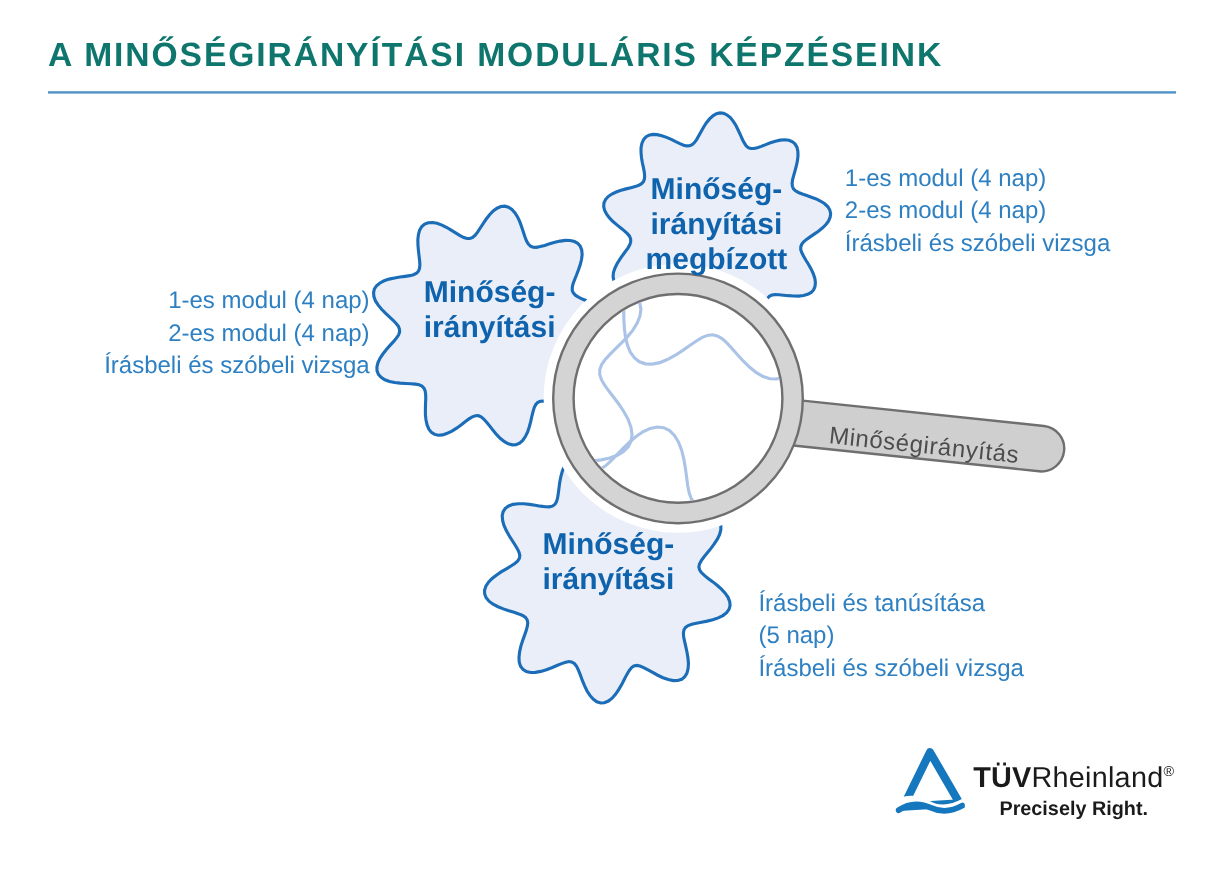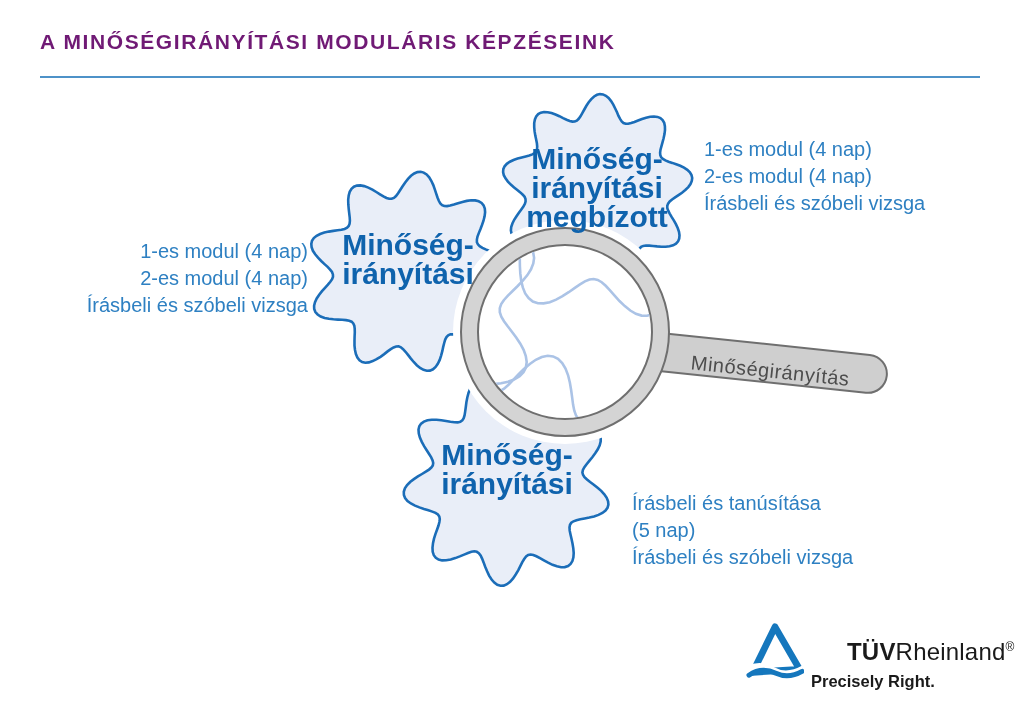--- a/index.html
+++ b/index.html
@@ -3,51 +3,51 @@
 <meta charset="utf-8">
 <style>
   html,body{margin:0;padding:0;background:#fff;}
   body{width:1024px;height:728px;position:relative;overflow:hidden;
        font-family:"Liberation Sans","DejaVu Sans",sans-serif;}
 
   .abs{position:absolute;}
 
   
   .page-title{left:40px;top:30px;width:944px;
-    font-size:21px;font-weight:700;letter-spacing:1.6px;color:#701a75;}
+    font-size:28px;font-weight:700;letter-spacing:1.6px;color:#0f766e;}
   .title-rule{left:40px;top:76px;width:940px;height:2px;background:#4e92c8;}
 
   
   svg.canvas{left:0;top:0;}
   .gear{fill:#e9eef8;stroke:#1b6db8;stroke-width:2.6;}
   .lens-gear{fill:none;stroke:#abc3e6;stroke-width:2.6;}
   .halo{fill:#ffffff;}
   .handle-halo{fill:#ffffff;}
   .handle{fill:#cfcfcf;stroke:#6f6f6f;stroke-width:2;}
   .ring{fill:#d4d4d4;stroke:#6f6f6f;stroke-width:2;}
   .lens{fill:#ffffff;stroke:#6f6f6f;stroke-width:2;}
   .handle-text{font-size:20px;fill:#4d4d4d;letter-spacing:0.5px;}
 
   
   .gear-label{width:200px;text-align:center;color:#0f63ad;
-    font-size:30px;font-weight:700;line-height:29px;}
+    font-size:25px;font-weight:700;line-height:29px;}
   .gear-label span{display:block;}
 
   
   .details{color:#2e80c2;font-size:20px;line-height:27px;white-space:nowrap;}
   .details span{display:block;}
   .details.right{text-align:right;}
 
   
   .logo{left:746px;top:622px;display:flex;align-items:flex-start;}
   .logo-text{margin-left:7px;padding-top:8px;color:#1a1a1a;}
-  .brand{font-size:24px;line-height:34px;letter-spacing:0.2px;margin-left:36px;}
+  .brand{font-size:24px;line-height:26px;letter-spacing:0.2px;}
   .brand .tuv{font-weight:700;}
   .brand .reg{font-size:12px;vertical-align:super;}
-  .tagline{font-size:16.5px;font-weight:700;margin-top:3px;}
+  .tagline{font-size:16.5px;font-weight:700;margin-top:3px;text-align:center;}
 </style>
 </head>
 <body>
 
 <div class="abs page-title">A MINŐSÉGIRÁNYÍTÁSI MODULÁRIS KÉPZÉSEINK</div>
 <div class="abs title-rule"></div>
 
 <svg class="abs canvas" width="1024" height="728" viewBox="0 0 1024 728">
   <defs>
     <clipPath id="lensClip">

